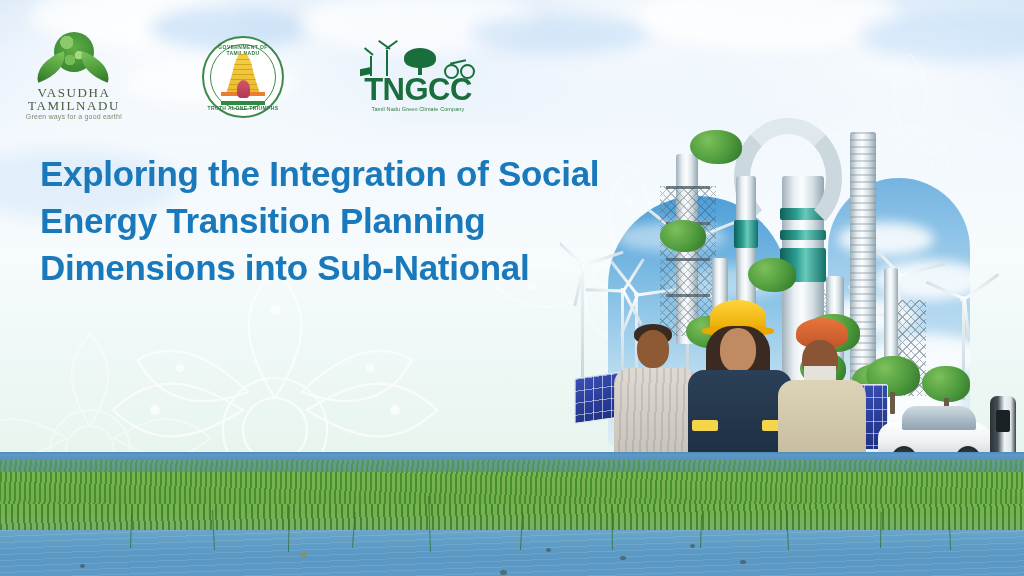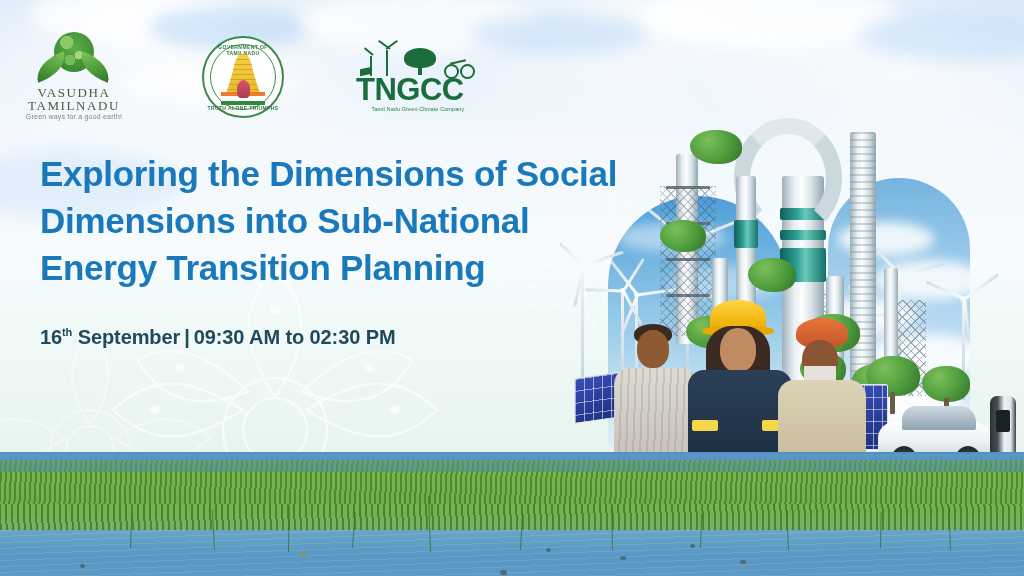--- a/index.html
+++ b/index.html
@@ -431,20 +431,21 @@
 
   .tngcc {
     position: absolute;
     left: 356px; top: 44px;
     width: 124px; height: 70px;
   }
   .tngcc-word {
     position: absolute;
     left: 0; top: 30px;
     width: 124px;
+    text-align: center;
     color: #1a6e3c;
     font-family: "Liberation Sans", sans-serif;
     font-weight: bold;
     font-size: 31px;
     letter-spacing: -0.5px;
     line-height: 31px;
   }
   .tngcc-tag {
     position: absolute;
     left: 0; top: 62px;
@@ -800,23 +801,21 @@
 
         <div class="tg-turbine" style="left:0px; top:24px; width:12px; height:7px; background:#1a6e3c; transform:skewY(-12deg);"></div>
       </div>
       <div class="tngcc-word">TNGCC</div>
       <div class="tngcc-tag">Tamil Nadu Green Climate Company</div>
     </div>
 
   </div>
 
   <div class="title">
-    <div>Exploring the Dimensions of Social</div>
+    <div>Exploring the Integration of Social</div>
+    <div>Energy Transition Planning</div>
     <div>Dimensions into Sub-National</div>
-    <div>Energy Transition Planning</div>
   </div>
 
   <div class="meta">
-    <div class="meta-line"><span>16</span><sup>th</sup>
-      <span>September</span><span class="sep">|</span><span>09:30 AM to 02:30 PM</span></div>
   </div>
 
 </div>
 
 </body></html>

